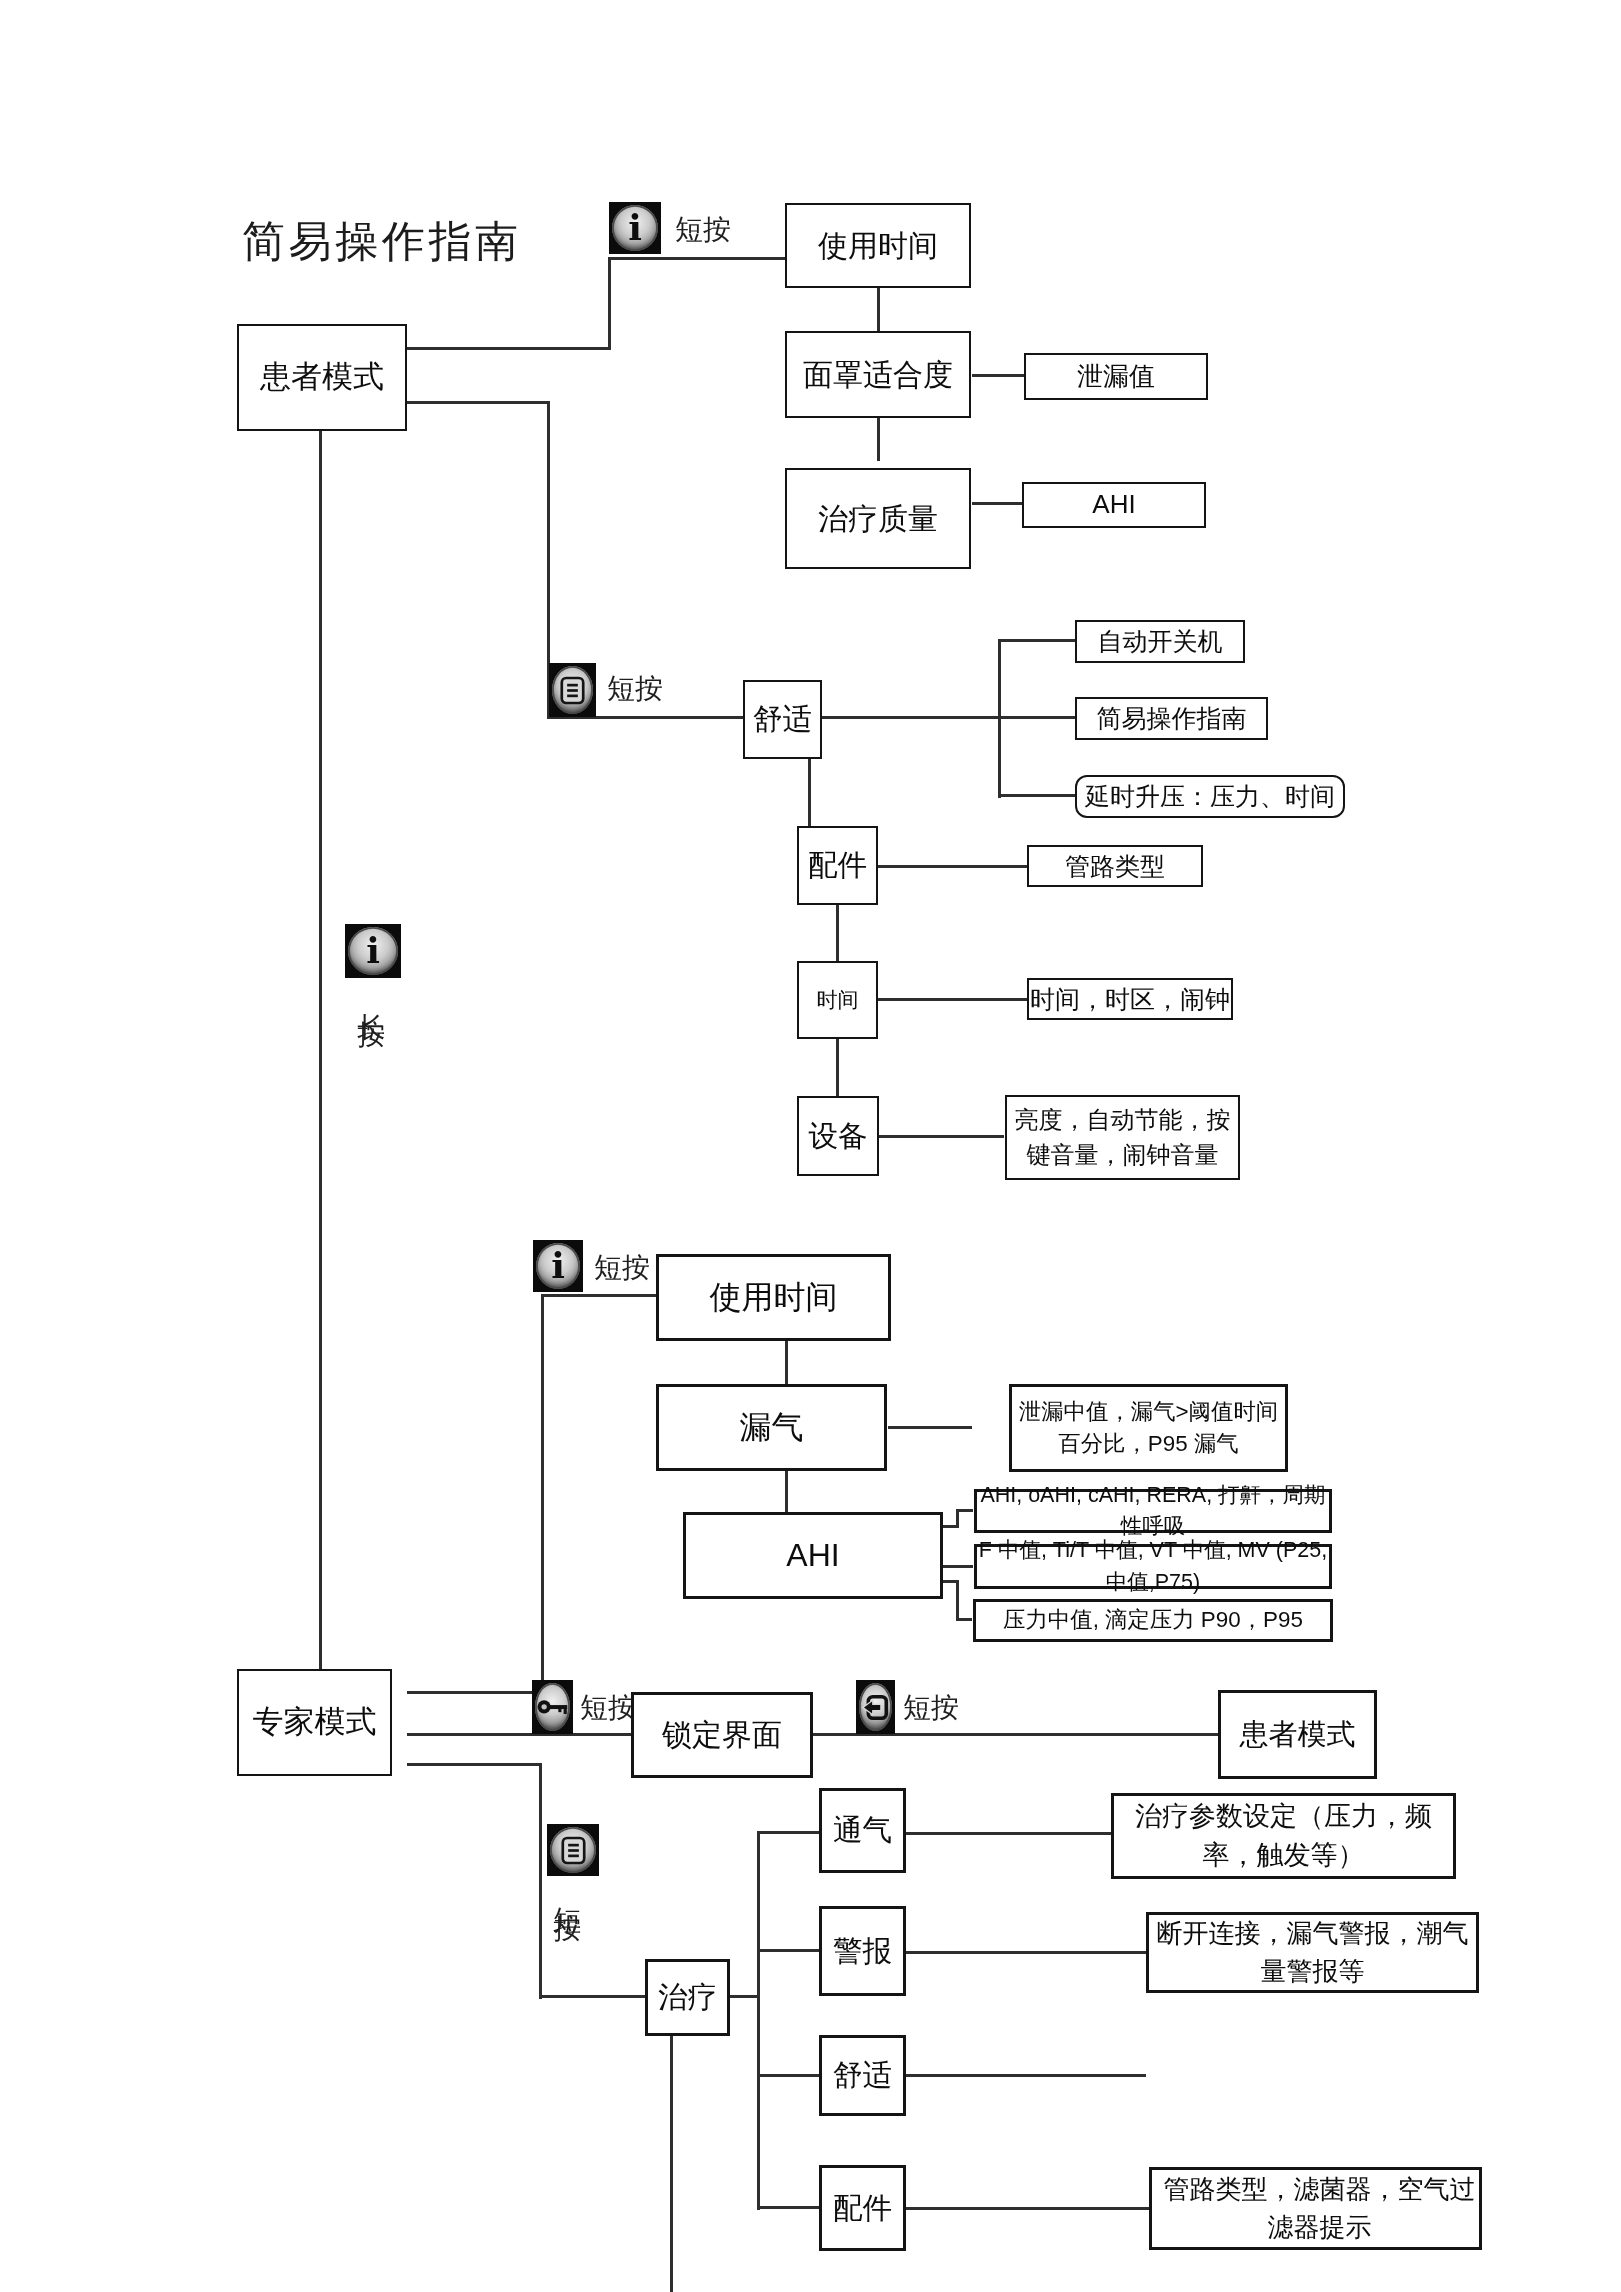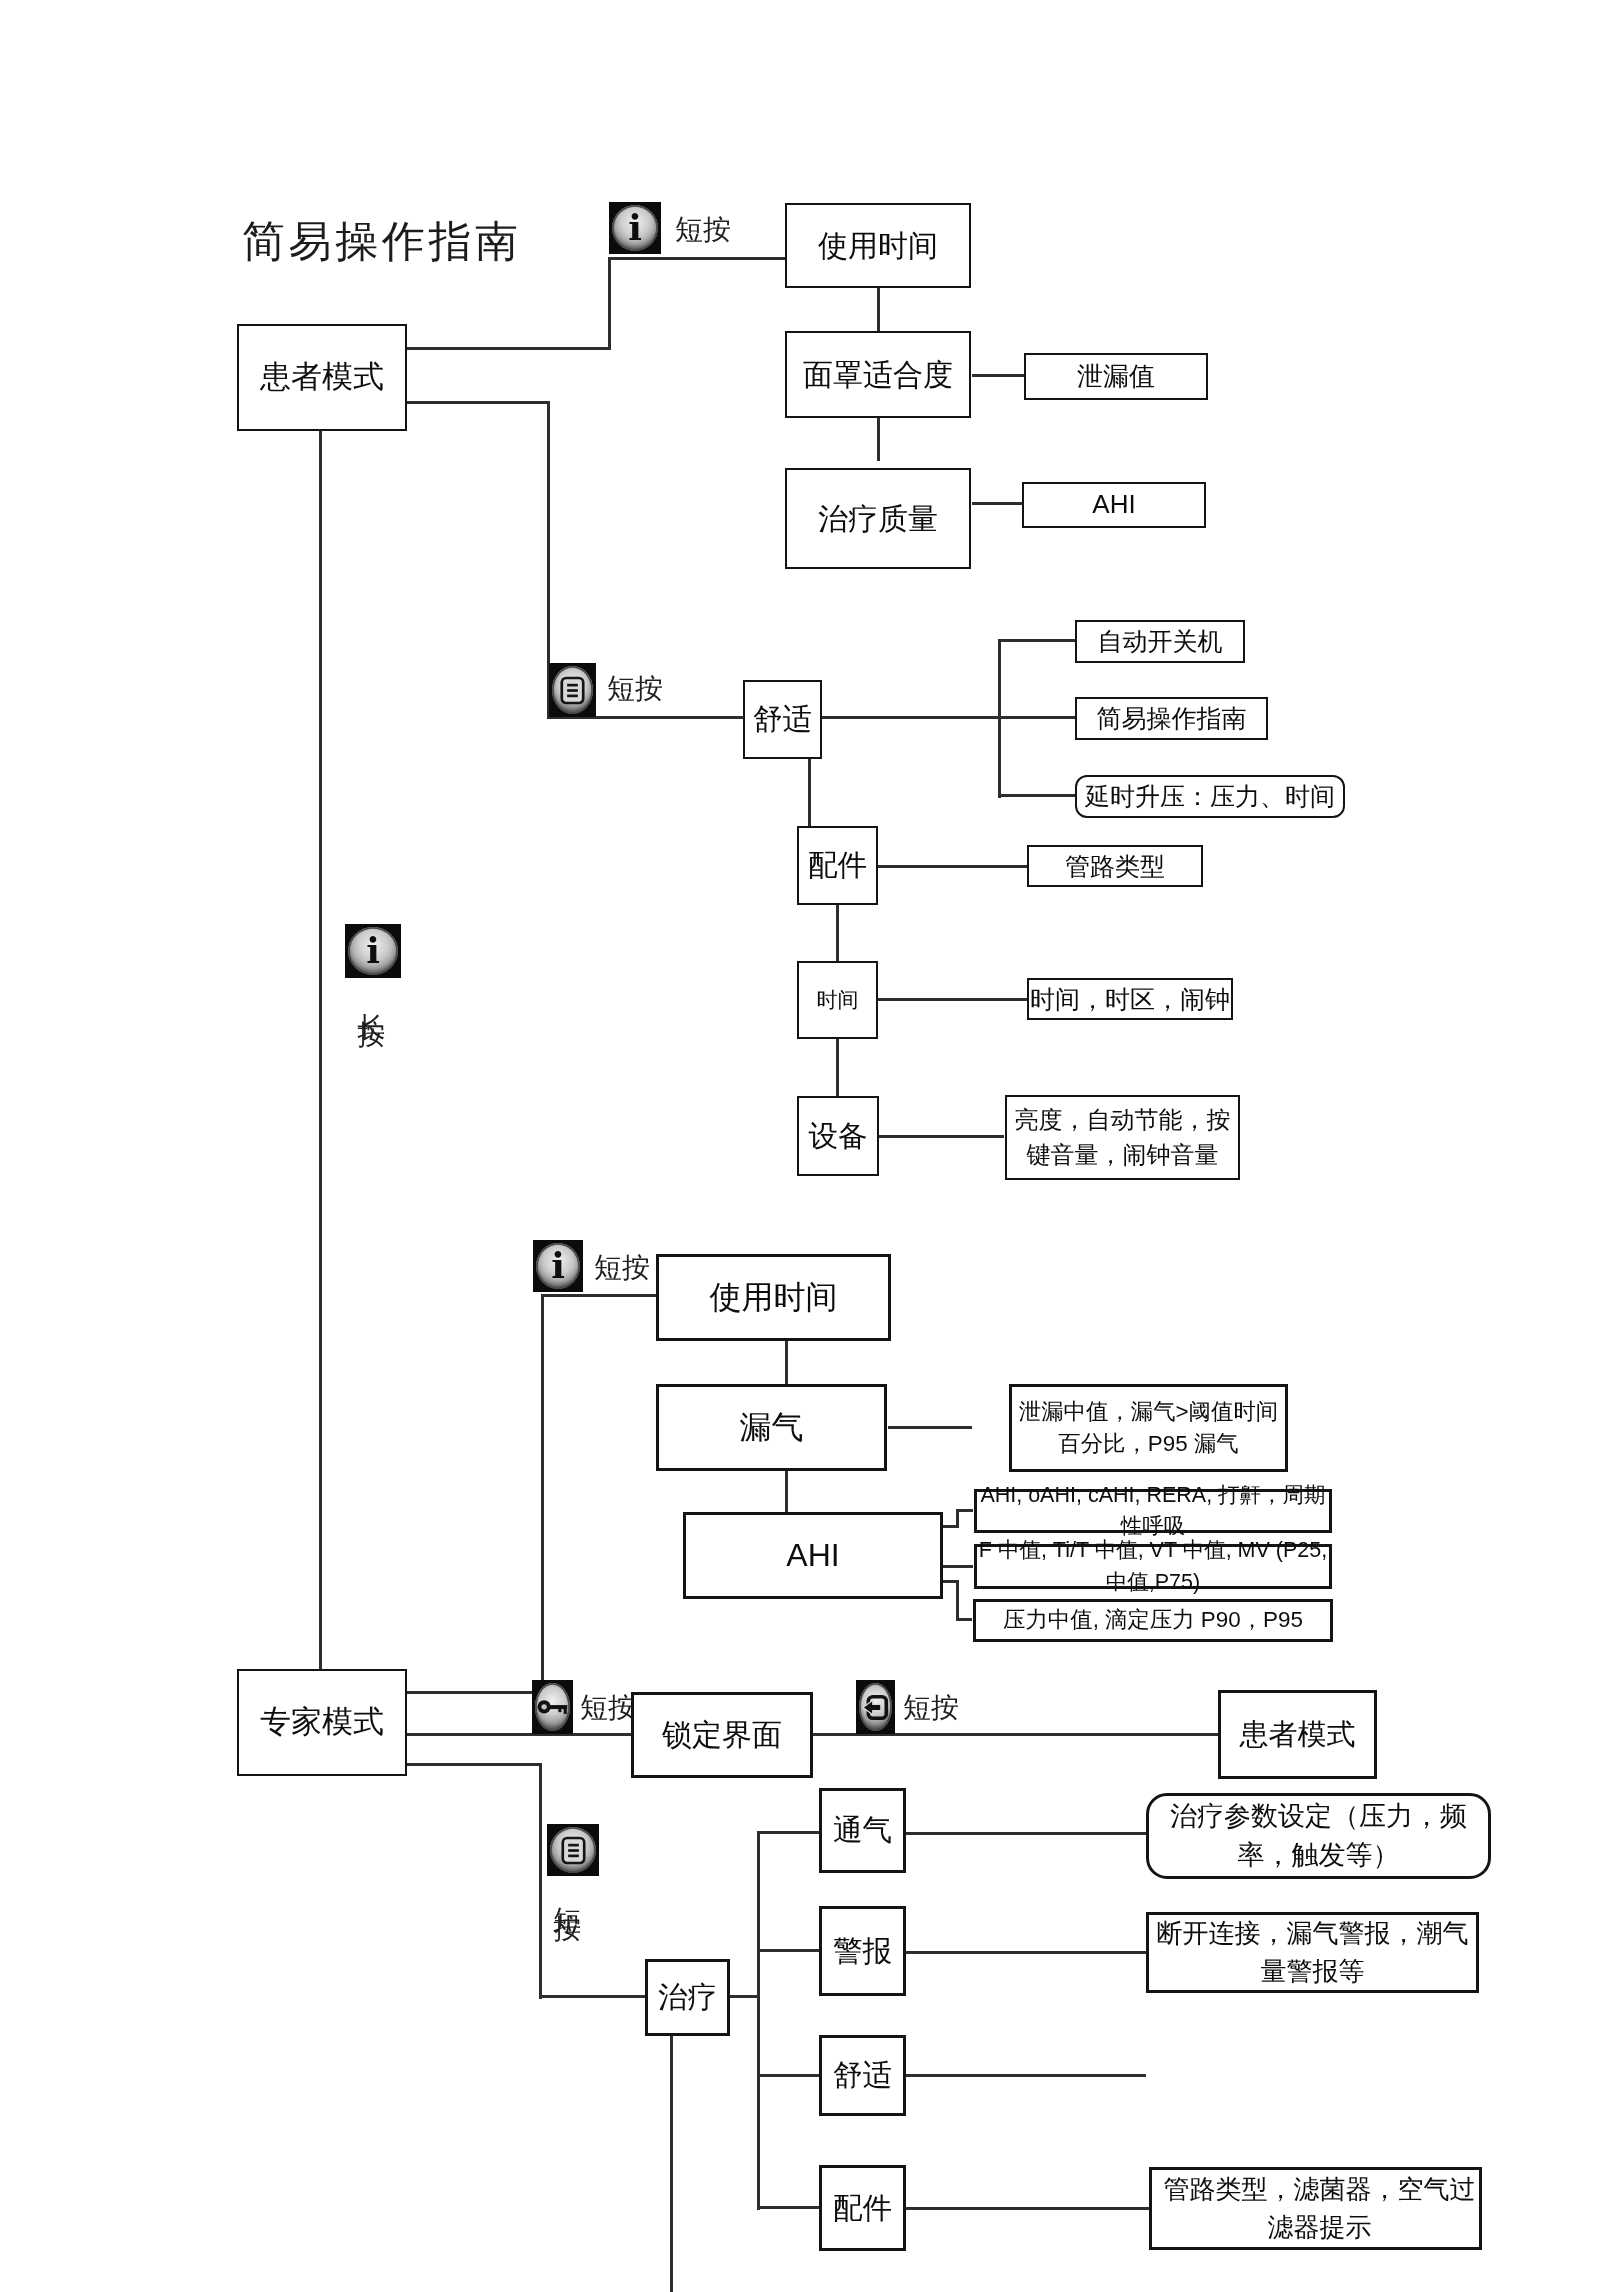--- a/index.html
+++ b/index.html
@@ -190,37 +190,37 @@
   <div class="box" style="left:1075px;top:697px;width:193px;height:43px;font-size:25px;">简易操作指南</div>
   <div class="box" style="left:1075px;top:775px;width:270px;height:43px;font-size:25px;border-radius:12px;">延时升压：压力、时间</div>
   <div class="box" style="left:797px;top:826px;width:81px;height:79px;font-size:29.6px;">配件</div>
   <div class="box" style="left:1027px;top:845px;width:176px;height:42px;font-size:25px;">管路类型</div>
   <div class="box" style="left:797px;top:961px;width:81px;height:78px;font-size:21px;">时间</div>
   <div class="box" style="left:1027px;top:978px;width:206px;height:42px;font-size:25px;">时间，时区，闹钟</div>
   <div class="box" style="left:797px;top:1096px;width:82px;height:80px;font-size:29.6px;">设备</div>
   <div class="box" style="left:1005px;top:1095px;width:235px;height:85px;font-size:24px;">亮度，自动节能，按
 键音量，闹钟音量</div>
 
-  <div class="box" style="left:237px;top:1669px;width:170px;height:107px;font-size:31px;">专家模式</div>
+  <div class="box" style="left:237px;top:1669px;width:155px;height:107px;font-size:31px;">专家模式</div>
   <div class="box bb" style="left:656px;top:1254px;width:235px;height:87px;font-size:32px;">使用时间</div>
   <div class="box bb" style="left:656px;top:1384px;width:231px;height:87px;font-size:32px;">漏气</div>
   <div class="box bb" style="left:972px;top:1384px;width:279px;height:88px;font-size:22.4px;margin-left:37px;">泄漏中值，漏气&gt;阈值时间
 百分比，P95 漏气</div>
   <div class="box bb" style="left:683px;top:1512px;width:260px;height:87px;font-size:32px;">AHI</div>
   <div class="box bb" style="left:974px;top:1489px;width:358px;height:44px;font-size:21.5px;">AHI, oAHI, cAHI, RERA, 打鼾，周期性呼吸</div>
   <div class="box bb" style="left:974px;top:1544px;width:358px;height:45px;font-size:21.5px;">F 中值, Ti/T 中值, VT 中值, MV (P25,中值,P75)</div>
   <div class="box bb" style="left:973px;top:1599px;width:360px;height:43px;font-size:22.4px;">压力中值, 滴定压力 P90，P95</div>
   <div class="box bb" style="left:631px;top:1692px;width:182px;height:86px;font-size:30px;">锁定界面</div>
   <div class="box bb" style="left:1218px;top:1690px;width:159px;height:89px;font-size:29px;">患者模式</div>
   <div class="box bb" style="left:645px;top:1959px;width:85px;height:77px;font-size:29.6px;">治疗</div>
   <div class="box bb" style="left:819px;top:1788px;width:87px;height:85px;font-size:29.6px;">通气</div>
   <div class="box bb" style="left:819px;top:1906px;width:87px;height:90px;font-size:29.6px;">警报</div>
   <div class="box bb" style="left:819px;top:2035px;width:87px;height:81px;font-size:29.6px;">舒适</div>
   <div class="box bb" style="left:819px;top:2165px;width:87px;height:86px;font-size:29.6px;">配件</div>
-  <div class="box bb" style="left:1146px;top:1793px;width:345px;height:86px;font-size:27px;border-radius:21px;">治疗参数设定（压力，频
+  <div class="box bb" style="left:1111px;top:1793px;width:345px;height:86px;font-size:27px;">治疗参数设定（压力，频
 率，触发等）</div>
   <div class="box bb" style="left:1146px;top:1912px;width:333px;height:81px;font-size:26px;">断开连接，漏气警报，潮气
 量警报等</div>
   <div class="box bb" style="left:1149px;top:2167px;width:333px;height:83px;font-size:26px;padding-left:8px;">管路类型，滤菌器，空气过
 滤器提示</div>
 
 </div>
 
 
 </body></html>

